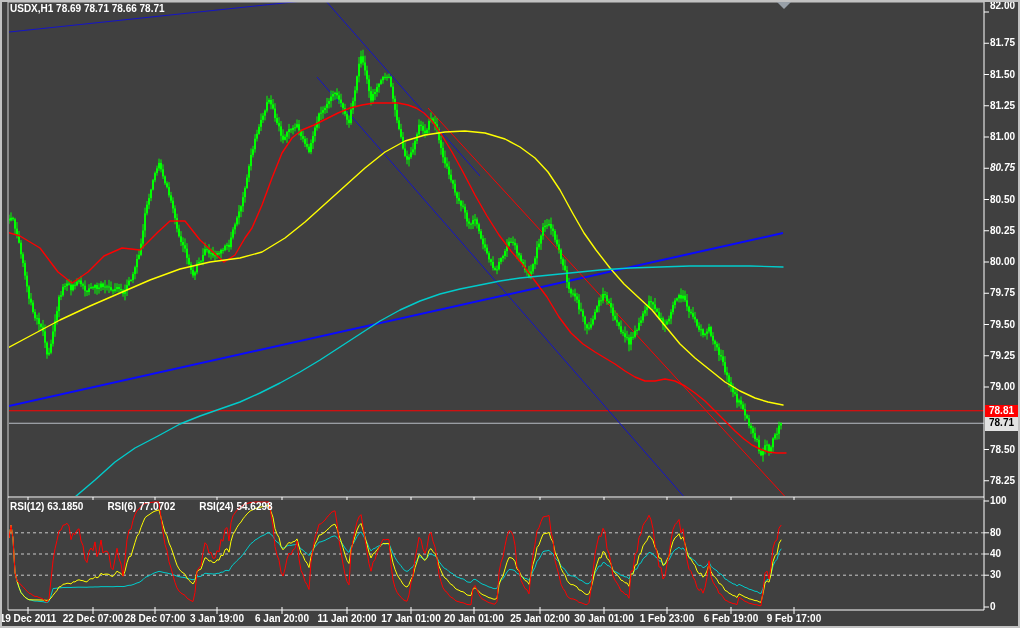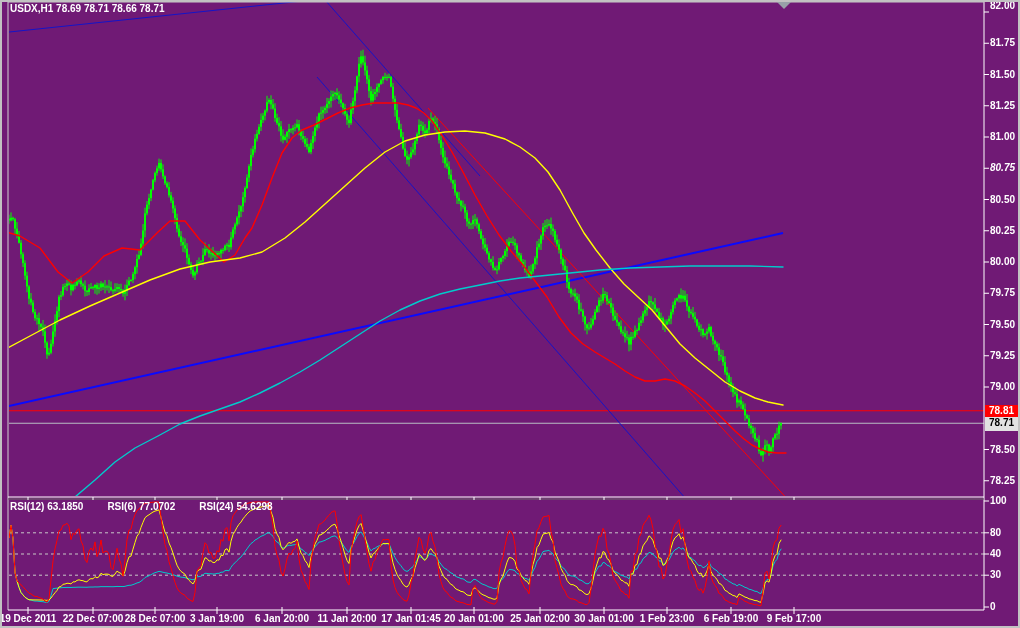--- a/index.html
+++ b/index.html
@@ -1,16 +1,16 @@
 <!DOCTYPE html>
 <html><head>
 <meta charset="utf-8">
 <style>
   html,body{margin:0;padding:0;background:#000;width:1020px;height:628px;overflow:hidden;}
-  #app{position:relative;width:1020px;height:628px;background:#701a75;
+  #app{position:relative;width:1020px;height:628px;background:#404040;
        font-family:"Liberation Sans",sans-serif;}
   #outer-frame{position:absolute;inset:0;border:2px solid #c2c2c2;pointer-events:none;z-index:9;}
   svg{position:absolute;left:0;top:0;z-index:1;}
   .lbl{position:absolute;color:#fff;font:bold 10px "Liberation Sans",sans-serif;
        white-space:nowrap;z-index:5;}
   #chart-title{left:10px;top:3px;}
   #rsi-row{left:10px;top:501px;display:flex;gap:24px;}
   .time-lbl{transform:translateX(-50%);top:613px;}
   .tag{position:absolute;left:985px;width:33px;height:14px;line-height:12px;
        text-align:center;font:bold 10px "Liberation Sans",sans-serif;z-index:6;}
@@ -933,21 +933,21 @@
       <div class="lbl" style="left: 990px; top: 569.2px;">30</div>
       <div class="lbl" style="left: 990px; top: 601px;">0</div>
     </div>
   <div id="time-axis">
       <div class="lbl time-lbl" style="left: 28px;">19 Dec 2011</div>
       <div class="lbl time-lbl" style="left: 93px;">22 Dec 07:00</div>
       <div class="lbl time-lbl" style="left: 155px;">28 Dec 07:00</div>
       <div class="lbl time-lbl" style="left: 217px;">3 Jan 19:00</div>
       <div class="lbl time-lbl" style="left: 282px;">6 Jan 20:00</div>
       <div class="lbl time-lbl" style="left: 347px;">11 Jan 20:00</div>
-      <div class="lbl time-lbl" style="left: 411px;">17 Jan 01:45</div>
+      <div class="lbl time-lbl" style="left: 411px;">17 Jan 01:00</div>
       <div class="lbl time-lbl" style="left: 474px;">20 Jan 01:00</div>
       <div class="lbl time-lbl" style="left: 540px;">25 Jan 02:00</div>
       <div class="lbl time-lbl" style="left: 604px;">30 Jan 01:00</div>
       <div class="lbl time-lbl" style="left: 667px;">1 Feb 23:00</div>
       <div class="lbl time-lbl" style="left: 731px;">6 Feb 19:00</div>
       <div class="lbl time-lbl" style="left: 794px;">9 Feb 17:00</div>
     </div>
   <div class="tag" id="tag-hline">78.81</div>
   <div class="tag" id="tag-bid">78.71</div>
   <div id="bar-marker"></div>

